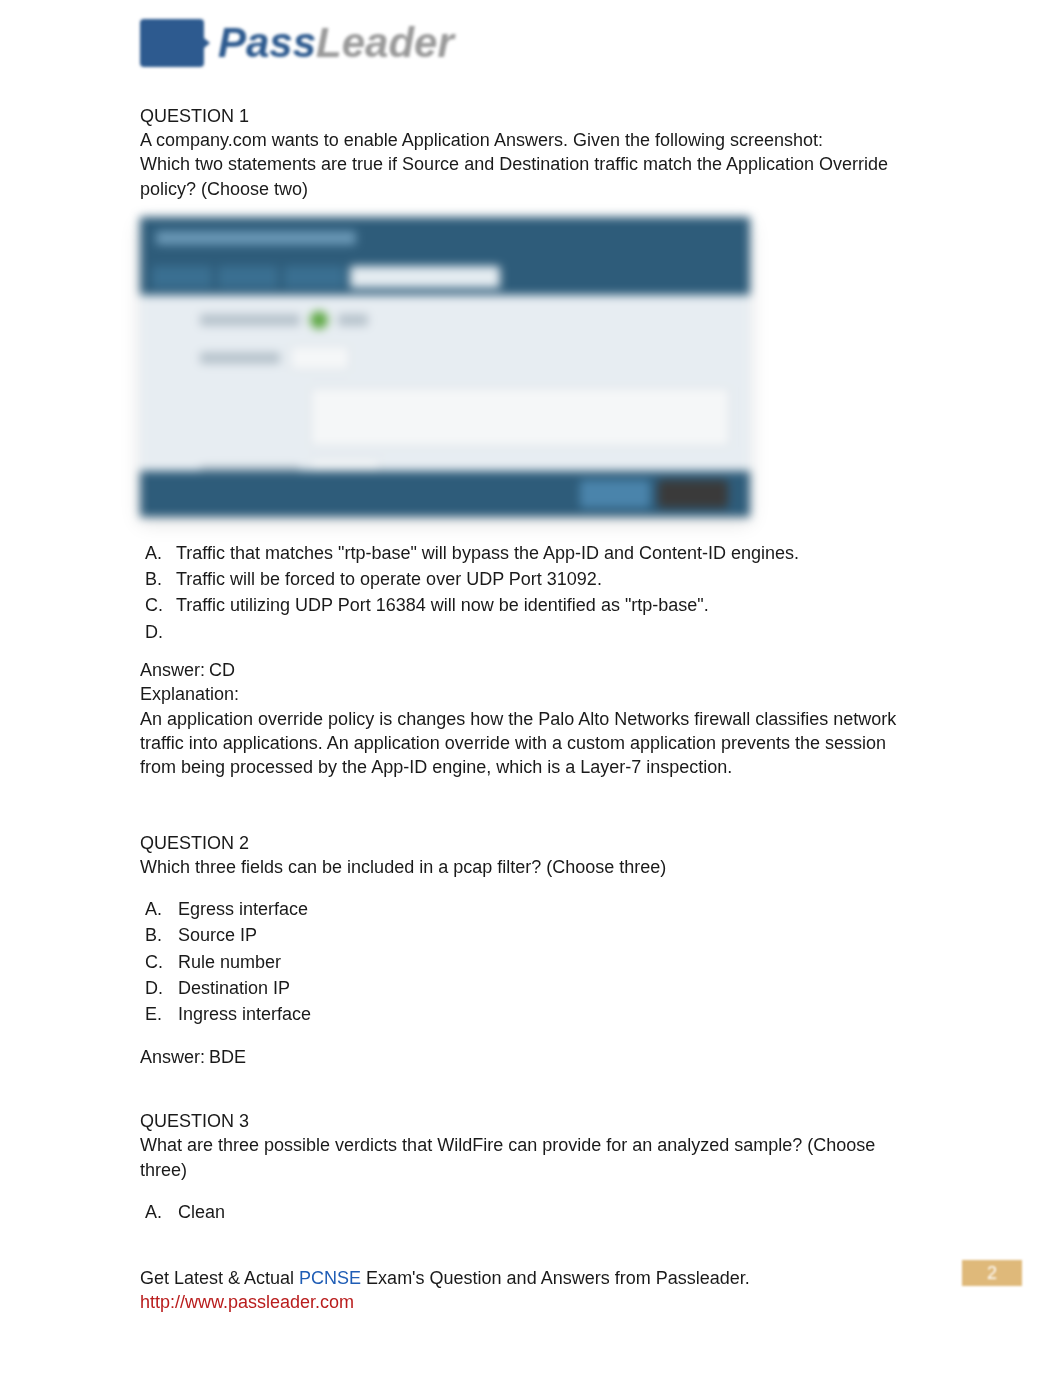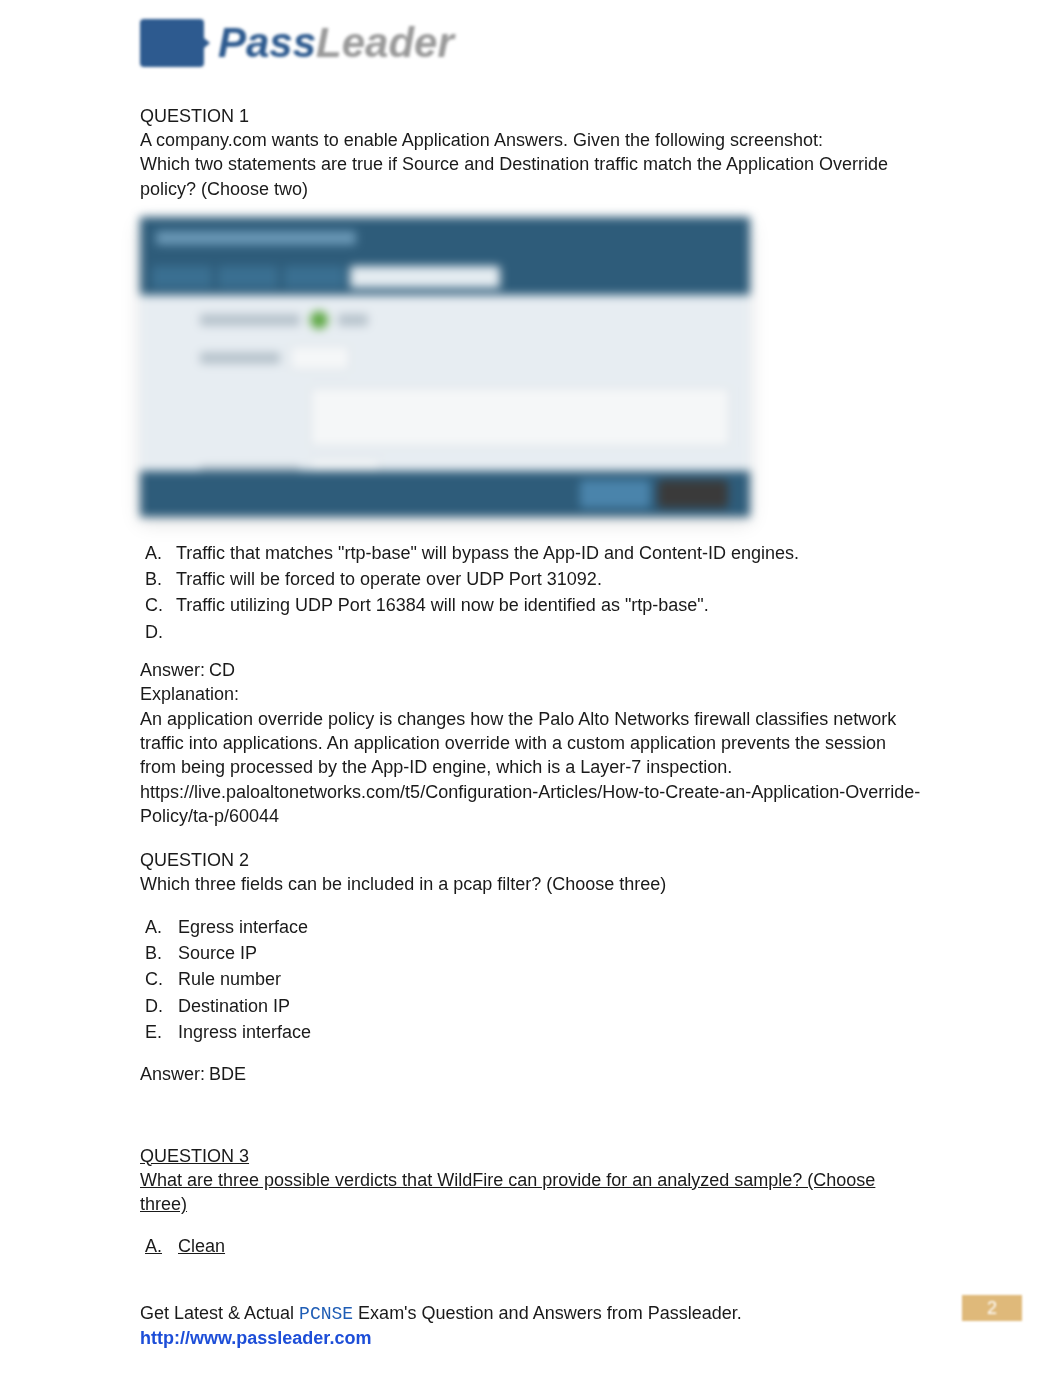--- a/index.html
+++ b/index.html
@@ -158,37 +158,37 @@
     gap: 10px;
     margin: 2px 0;
   }
   .options .opt .letter { width: 24px; text-align: left; padding-left: 3px; }
   .options.narrow .opt .letter { width: 26px; }
 
   .answer { margin-top: 14px; }
   .answer .lbl { display: inline-block; width: 64px; }
   .explain { }
 
-  .q2 { margin-top: 20px; }
+  .q2 { margin-top: 51px; }
   .q2 .options .opt { margin: 2px 0; }
   .q2 .options { margin-top: 18px; }
   .q2 .answer { margin-top: 18px; }
 
-  .q3 { margin-top: 57px; text-decoration: underline; }
+  .q3 { margin-top: 40px; }
   .q3 .options { margin-top: 18px; }
 
   .footer {
     margin-top: 34px;
     padding-top: 8px;
     filter: blur(0.2px);
     position: relative;
   }
   .footer-text { font-size: 18px; }
-  .footer .pcnse { color: #1f5db5; font-family: Liberation Mono, monospace; }
-  .footer .link { color: #1d4ed8; font-weight: bold; }
+  .footer .pcnse { color: #1f5db5; }
+  .footer .link { color: #b91c1c; }
   .footer .pagenum {
     position: absolute;
     right: -100px;
     top: 2px;
     width: 60px;
     height: 26px;
     background: #dfb97a;
     color: #fff;
     display: flex;
     align-items: center;
@@ -268,21 +268,20 @@
         <span class="letter">D.</span>
       </div>
     </div>
 
     <div class="answer">
       <span class="lbl">Answer:</span>
       <span>CD</span>
     </div>
     <div class="explain">Explanation:</div>
     <div class="explain">An application override policy is changes how the Palo Alto Networks firewall classifies network traffic into applications. An application override with a custom application prevents the session from being processed by the App-ID engine, which is a Layer-7 inspection.</div>
-    <div class="explain">https://live.paloaltonetworks.com/t5/Configuration-Articles/How-to-Create-an-Application-Override-Policy/ta-p/60044</div>
   </div>
 
   
   <div class="q2">
     <div class="qtitle">QUESTION 2</div>
     <div class="qtext">Which three fields can be included in a pcap filter? (Choose three)</div>
 
     <div class="options narrow">
       <div class="opt">
         <span class="letter">A.</span>

